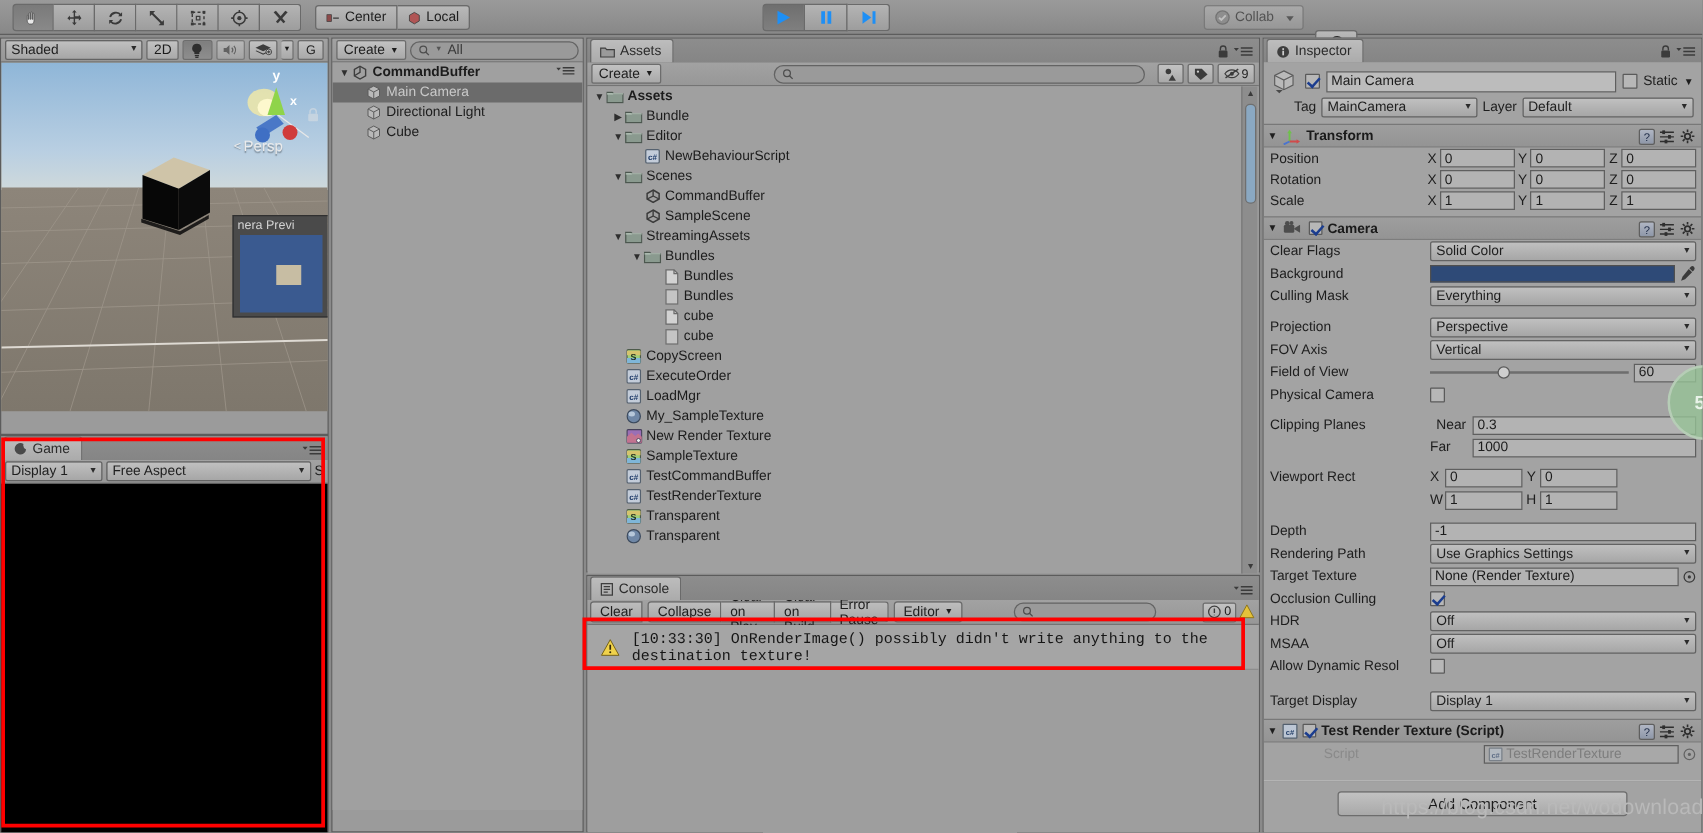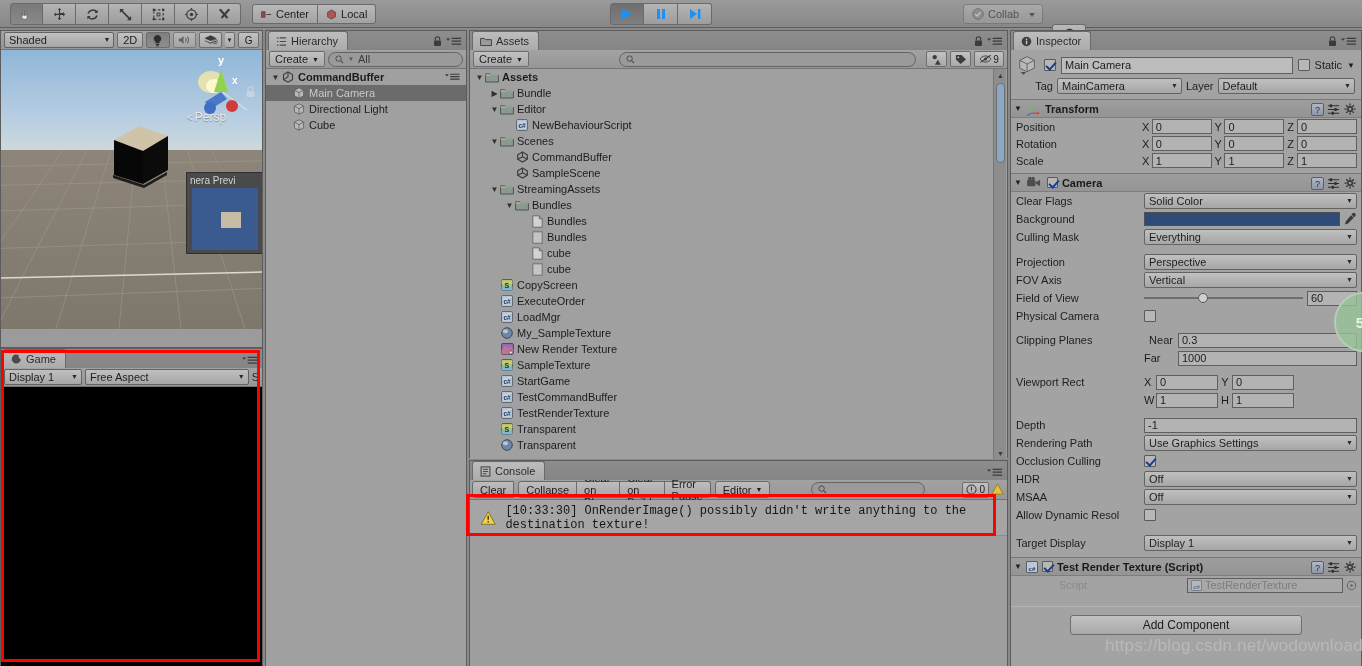--- a/index.html
+++ b/index.html
@@ -473,38 +473,20 @@
       <div class="popup" style="width:166px;">
         <span>Free Aspect</span>
         <span class="arrows">▼</span>
       </div>
       <div style="font-size:11px;">S</div>
     </div>
     <div class="panel-body" style="height:279px; background:#000000;"></div>
   </div>
 
   <div class="abs panel" style="left:265px; top:30px; width:202px; height:636px;">
-    <div class="panel-tabbar">
-      <div class="tab" style="margin-left:2px;">
-        <svg width="11" height="11" viewBox="0 0 12 12">
-            <path d="M1 2h1.6M1 6h1.6M1 10h1.6M4 2h7M4 6h7M4 10h7" stroke="#4a4a4a" stroke-width="1.2"></path>
-          </svg>
-        <span>Hierarchy</span>
-      </div>
-      <div class="tab-ctrls">
-        <svg width="9" height="11" viewBox="0 0 9 11">
-            <path d="M2.3 4.4V3a2.2 2.2 0 0 1 4.4 0v1.4" fill="none" stroke="#3b3b3b" stroke-width="1.1"></path>
-            <rect x="1" y="4.4" width="7" height="5.6" rx="1" fill="#3b3b3b"></rect>
-          </svg>
-        <svg width="16" height="9" viewBox="0 0 17 9">
-            <path d="M0 1.2l2.2 2.6L4.4 1.2z" fill="#3b3b3b"></path>
-            <path d="M6 1.2h10M6 4.2h10M6 7.2h10" stroke="#3b3b3b" stroke-width="1.3"></path>
-          </svg>
-      </div>
-    </div>
     <div class="panel-toolbar">
       <div class="btn" style="height:16px; padding:0 5px;">
         <span>Create</span>
         <span style="font-size:7px; margin-left:4px;">▼</span>
       </div>
       <div class="search-pill">
         <svg width="9" height="9" viewBox="0 0 10 10">
             <circle cx="4" cy="4" r="3" fill="none" stroke="#4d4d4d" stroke-width="1.1"></circle>
             <path d="M6.2 6.2L9 9" stroke="#4d4d4d" stroke-width="1.2"></path>
           </svg>
@@ -800,30 +782,20 @@
             <span class="tri">&nbsp;</span>
             <span class="ico">
               <svg width="12" height="12" viewBox="0 0 12 12">
                 <rect x=".6" y=".6" width="10.8" height="10.8" rx="1" fill="#9fd07a" stroke="#4d5a4a"></rect>
                 <path d="M.6 1.6h10.8v3.6H.6z" fill="#d5c46e"></path>
                 <path d="M.6 7.4h10.8v4H.6z" fill="#7fb6d8"></path>
                 <text x="3.4" y="9" font-family="Liberation Sans" font-size="7" font-weight="bold" fill="#20301f">S</text>
               </svg>
             </span>
             <span>SampleTexture</span>
-          </div>
-          <div class="tree-row" style="padding-left: 19px;">
-            <span class="tri">&nbsp;</span>
-            <span class="ico">
-              <svg width="12" height="12" viewBox="0 0 12 12">
-                <rect x=".6" y=".6" width="10.8" height="10.8" rx="1" fill="#c3ccd9" stroke="#55616f"></rect>
-                <text x="6" y="9.4" font-family="Liberation Sans" font-size="6.5" font-weight="bold" fill="#1d3a68" text-anchor="middle">c#</text>
-              </svg>
-            </span>
-            <span>StartGame</span>
           </div>
           <div class="tree-row" style="padding-left: 19px;">
             <span class="tri">&nbsp;</span>
             <span class="ico">
               <svg width="12" height="12" viewBox="0 0 12 12">
                 <rect x=".6" y=".6" width="10.8" height="10.8" rx="1" fill="#c3ccd9" stroke="#55616f"></rect>
                 <text x="6" y="9.4" font-family="Liberation Sans" font-size="6.5" font-weight="bold" fill="#1d3a68" text-anchor="middle">c#</text>
               </svg>
             </span>
             <span>TestCommandBuffer</span>
@@ -1161,20 +1133,28 @@
         <div class="field" style="flex:1;">-1</div>
       </div>
       <div class="insp-row" style="height:18px;">
         <span class="insp-label" style="width:128px;">Rendering Path</span>
         <div class="popup" style="flex:1;">
           <span>Use Graphics Settings</span>
             <span class="arrows">▼</span>
         </div>
       </div>
       <div class="insp-row" style="height:18px;">
+        <span class="insp-label" style="width:128px;">Target Texture</span>
+        <div class="field" style="flex:1;">None (Render Texture)</div>
+        <svg width="11" height="11" viewBox="0 0 12 12" style="margin-left:3px;">
+            <circle cx="6" cy="6" r="4.6" fill="none" stroke="#3a3a3a" stroke-width="1.1"></circle>
+            <circle cx="6" cy="6" r="1.4" fill="#3a3a3a"></circle>
+          </svg>
+      </div>
+      <div class="insp-row" style="height:18px;">
         <span class="insp-label" style="width:128px;">Occlusion Culling</span>
         <div class="cb on"></div>
       </div>
       <div class="insp-row" style="height:18px;">
         <span class="insp-label" style="width:128px;">HDR</span>
         <div class="popup" style="flex:1;">
           <span>Off</span>
             <span class="arrows">▼</span>
         </div>
       </div>

